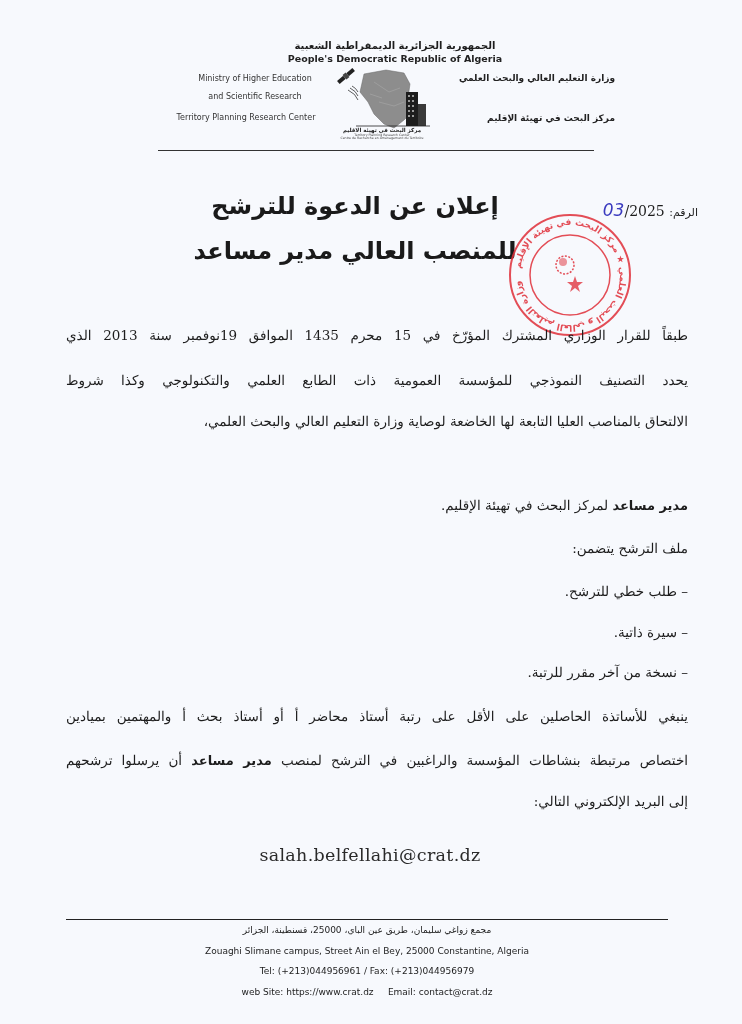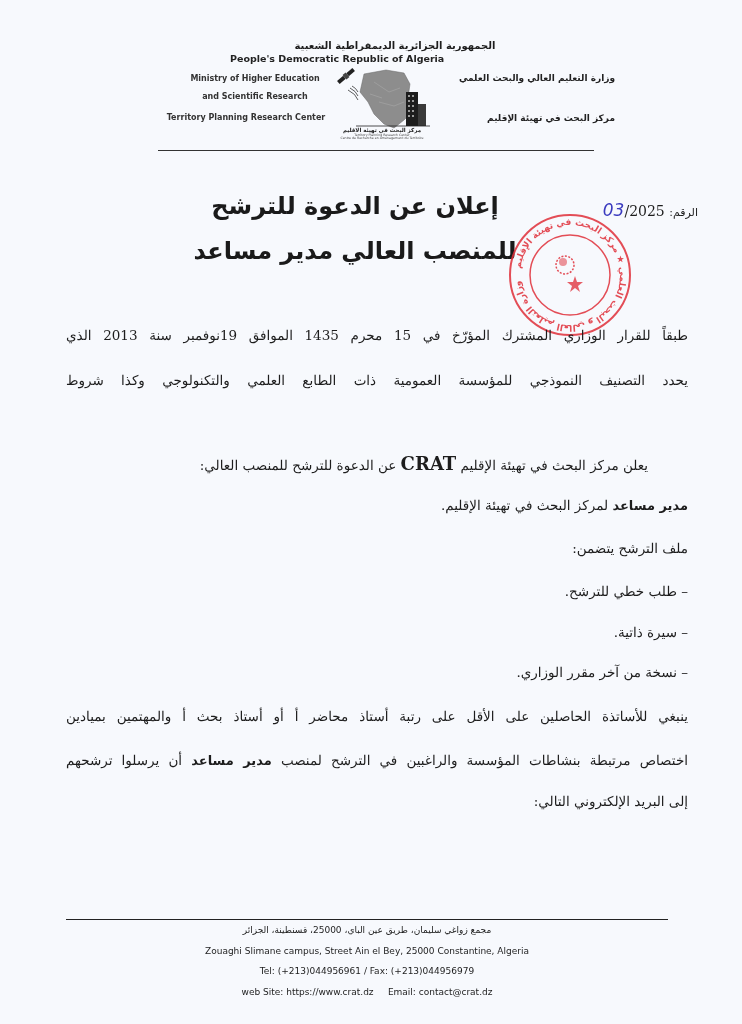--- a/index.html
+++ b/index.html
@@ -9,23 +9,23 @@
       font-family: "DejaVu Serif", serif;
       color: #1d1d1d;
       position: relative;
     }
     .page { position: absolute; inset: 0; }
     .abs { position: absolute; }
 
     
     .hdr-ar-top { left: 230px; width: 330px; top: 40px; text-align: center;
       font-family: "DejaVu Sans", sans-serif; font-size: 10px; font-weight: bold; direction: rtl; }
-    .hdr-en-top { left: 230px; width: 330px; top: 53px; text-align: left;
+    .hdr-en-top { left: 230px; width: 330px; top: 53px; text-align: center;
       font-family: "DejaVu Sans", sans-serif; font-size: 9.5px; font-weight: bold; color:#222; }
-    .hdr-en { font-family: "DejaVu Sans", sans-serif; font-size: 8px; font-weight: bold; color:#333; text-align:center; }
+    .hdr-en { font-family: "DejaVu Sans", sans-serif; font-size: 8px; font-weight: normal; color:#333; text-align:center; }
     .hdr-ar { font-family: "DejaVu Sans", sans-serif; font-size: 9px; font-weight: bold; color:#222; direction: rtl; text-align:right; }
 
     .logo { left: 334px; top: 62px; width: 100px; height: 82px; }
     .logo-caption { left: 322px; top: 128px; width: 120px; text-align: center; line-height: 1; }
     .logo-caption .c1 { font-family:"DejaVu Sans",sans-serif; font-size: 5.5px; font-weight:bold; direction: rtl; }
     .logo-caption .c2, .logo-caption .c3 { font-family:"DejaVu Sans",sans-serif; font-size: 3.2px; color:#444; }
 
     .rule-top { left: 158px; width: 436px; top: 150px; height: 1px; background: #333; }
 
     .ref { left: 580px; top: 158px; width: 118px; text-align: right; direction: rtl; font-size: 14px; white-space: nowrap; margin-top: 42px; }
@@ -128,40 +128,39 @@
 
       <path d="M52 80 a16 16 0 1 0 22 -26 a13 13 0 1 1 -22 26 z" fill="#e0303a" opacity="0.85"></path>
       <polygon points="70,66 72,72 78,72 73,76 75,82 70,78 65,82 67,76 62,72 68,72" fill="#e0303a" opacity="0.9"></polygon>
       <circle cx="60" cy="55" r="9" fill="none" stroke="#e0303a" stroke-width="1.5" stroke-dasharray="2 1.5"></circle>
       <circle cx="58" cy="52" r="4" fill="#e0303a" opacity="0.6"></circle>
     </svg>
   </div>
 
   <div class="line full" style="top:327px;">طبقاً للقرار الوزاري المشترك المؤرّخ في 15 محرم 1435 الموافق 19نوفمبر سنة 2013 الذي</div>
   <div class="line full" style="top:372px;">يحدد التصنيف النموذجي للمؤسسة العمومية ذات الطابع العلمي والتكنولوجي وكذا شروط</div>
+  <div class="line" style="top:413px;">الالتحاق بالمناصب العليا التابعة لها الخاضعة لوصاية وزارة التعليم العالي والبحث العلمي،</div>
 
-  <div class="line" style="top:453px;right:94px;">
-    <span>يعلن مركز البحث في تهيئة الإقليم </span><span class="crat">CRAT</span><span> عن الدعوة للترشح للمنصب العالي:</span>
-  </div>
 
   <div class="line" style="top:497px;">
     <b class="kw">مدير مساعد</b><span> لمركز البحث في تهيئة الإقليم.</span>
   </div>
 
   <div class="line" style="top:540px;">ملف الترشح يتضمن:</div>
   <div class="line" style="top:583px;">– طلب خطي للترشح.</div>
   <div class="line" style="top:624px;">– سيرة ذاتية.</div>
-  <div class="line" style="top:664px;">– نسخة من آخر مقرر الوزاري.</div>
+  <div class="line" style="top:664px;">– نسخة من آخر مقرر للرتبة.</div>
 
   <div class="line full" style="top:752px;">
     <span>اختصاص مرتبطة بنشاطات المؤسسة والراغبين في الترشح لمنصب </span><b class="kw">مدير مساعد</b><span> أن يرسلوا ترشحهم</span>
   </div>
   <div class="line full" style="top:708px;">ينبغي للأساتذة الحاصلين على الأقل على رتبة أستاذ محاضر أ أو أستاذ بحث أ والمهتمين بميادين</div>
   <div class="line" style="top:793px;">إلى البريد الإلكتروني التالي:</div>
 
+  <div class="abs email">salah.belfellahi@crat.dz</div>
 
   <div class="abs rule-bot"></div>
   <div class="abs ft ar" style="top:925px;">مجمع زواغي سليمان، طريق عين الباي، 25000، قسنطينة، الجزائر</div>
   <div class="abs ft" style="top:946px;">Zouaghi Slimane campus, Street Ain el Bey, 25000 Constantine, Algeria</div>
   <div class="abs ft" style="top:966px;">Tel: (+213)044956961 / Fax: (+213)044956979</div>
   <div class="abs ft" style="top:987px;">
     <span>web Site: </span><a>https://www.crat.dz</a>
     &nbsp;&nbsp;&nbsp;
     <span>Email: </span><a>contact@crat.dz</a>
   </div>

